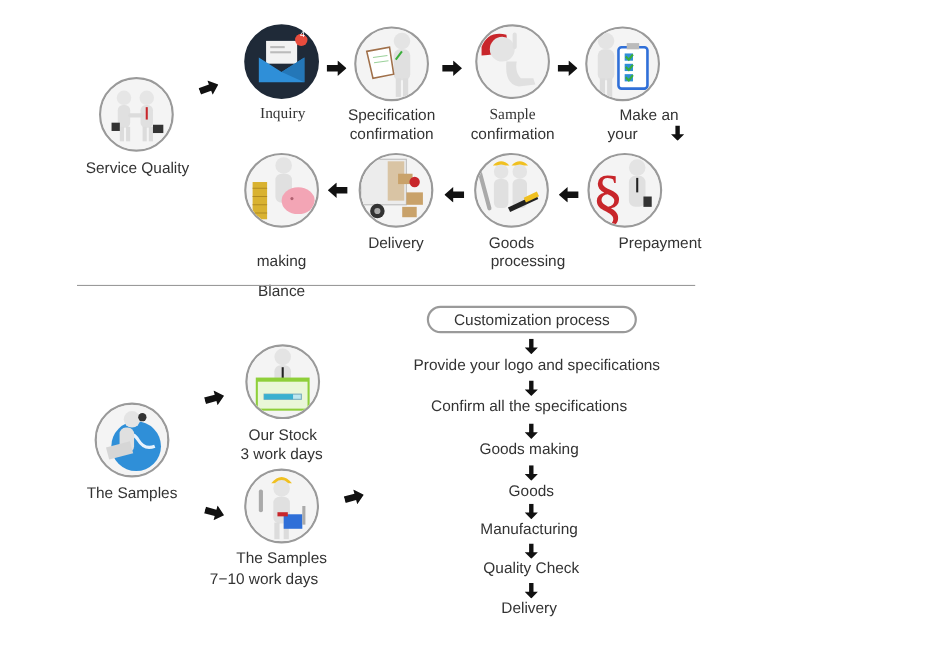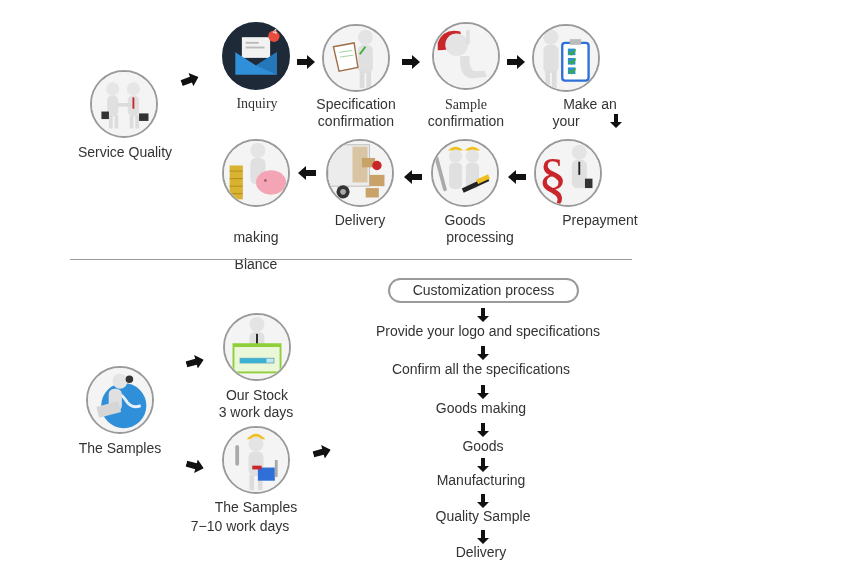--- a/index.html
+++ b/index.html
@@ -319,20 +319,20 @@
       <path d="M4 0h4v8h4l-6 6-6-6h4z" fill="#111"></path>
     </svg>
   </div>
 <div class="step" style="top:472px;left:481px;">Manufacturing</div>
 
 <div class="darrow" style="left:477px;top:494px;">
     <svg viewBox="0 0 12 14">
       <path d="M4 0h4v8h4l-6 6-6-6h4z" fill="#111"></path>
     </svg>
   </div>
-<div class="step" style="top:508px;left:483px;">Quality Sample</div>
+<div class="step" style="top:508px;left:483px;">Quality Check</div>
 
 <div class="darrow" style="left:477px;top:530px;">
     <svg viewBox="0 0 12 14">
       <path d="M4 0h4v8h4l-6 6-6-6h4z" fill="#111"></path>
     </svg>
   </div>
 <div class="step" style="top:544px;left:481px;">Delivery</div>
 
 </body></html>

